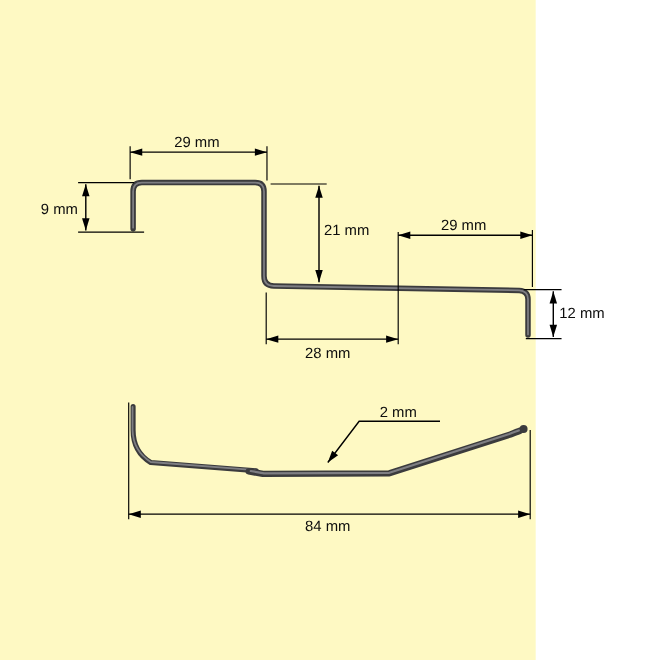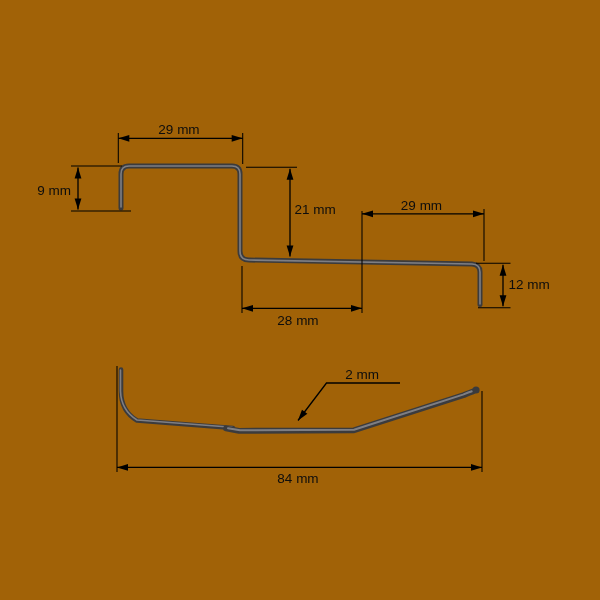--- a/index.html
+++ b/index.html
@@ -5,23 +5,23 @@
   html, body {
     margin: 0;
     padding: 0;
     width: 600px;
     height: 600px;
     background: #ffffff;
     overflow: hidden;
   }
   .canvas {
     position: relative;
-    width: 600px;
+    width: 487px;
     height: 600px;
-    background: #a16207;
+    background: #fef9c3;
   }
   svg text {
     font-family: "Liberation Sans", sans-serif;
     font-size: 13.5px;
     fill: #0d0d0d;
   }
   .ext {
     stroke: #000000;
     stroke-width: 1.05;
     fill: none;

